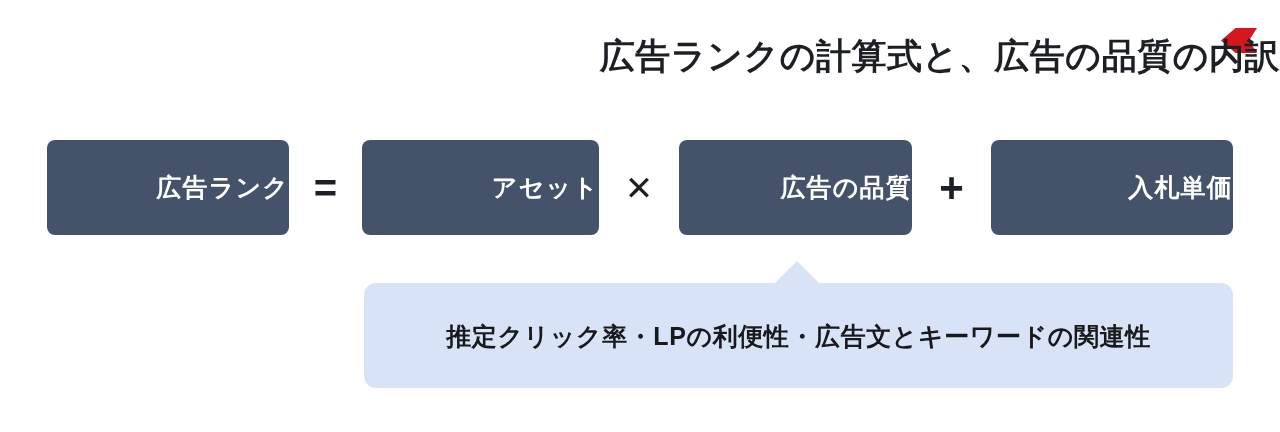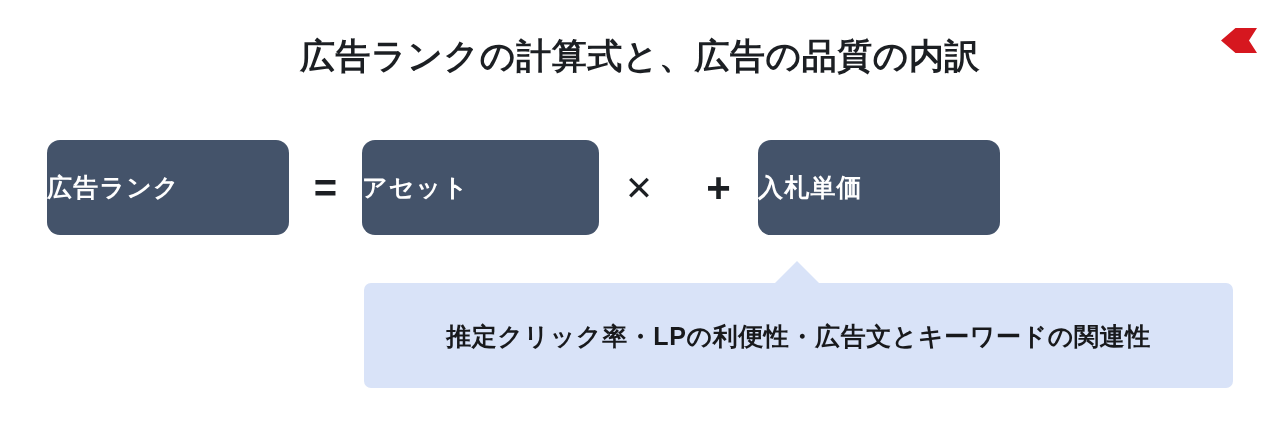--- a/index.html
+++ b/index.html
@@ -30,21 +30,21 @@
     height: 42px;
   }
   .brand-mark svg { display: block; width: 100%; height: 100%; }
 
   
   .page-title {
     position: absolute;
     top: 33px;
     left: 0;
     width: 1280px;
-    text-align: center;
+    text-align: right;
     font-size: 35px;
     line-height: 46px;
     font-weight: 700;
     letter-spacing: 0.5px;
     color: #1c1f23;
     white-space: nowrap;
   }
 
   
   .formula-row {
@@ -52,24 +52,24 @@
     top: 140px;
     left: 47px;
     width: 1186px;
     height: 95px;
     display: flex;
     flex-direction: row;
     align-items: stretch;
   }
   .term-box {
     background: #44536a;
-    border-radius: 13px;
+    border-radius: 8px;
     display: flex;
     align-items: center;
-    justify-content: flex-start;
+    justify-content: flex-end;
     box-sizing: border-box;
   }
   .term-label {
     color: #ffffff;
     font-size: 25px;
     font-weight: 700;
     letter-spacing: 1.2px;
     line-height: 1;
     white-space: nowrap;
   }
@@ -97,21 +97,21 @@
   .box-asset  { width: 242px; }
 
   
   .callout {
     position: absolute;
     left: 364px;
     top: 283px;
     width: 869px;
     height: 105px;
     background: #d9e3f8;
-    border-radius: 7px;
+    border-radius: 12px;
     display: flex;
     align-items: center;
     justify-content: center;
     box-sizing: border-box;
   }
   .callout-pointer {
     position: absolute;
     left: 774px;
     top: 261px;
     width: 46px;
@@ -148,20 +148,23 @@
     </div>
 
     <div class="operator op-equals gap-eq">=</div>
 
     <div class="term-box box-bid">
       <span class="term-label">アセット</span>
     </div>
 
     <div class="operator op-times gap-times">✕</div>
 
+    <div class="term-box box-qual">
+      <span class="term-label">広告の品質</span>
+    </div>
 
     <div class="operator op-plus gap-plus">+</div>
 
     <div class="term-box box-asset">
       <span class="term-label">入札単価</span>
     </div>
 
   </div>
 
   <div class="callout-pointer">

